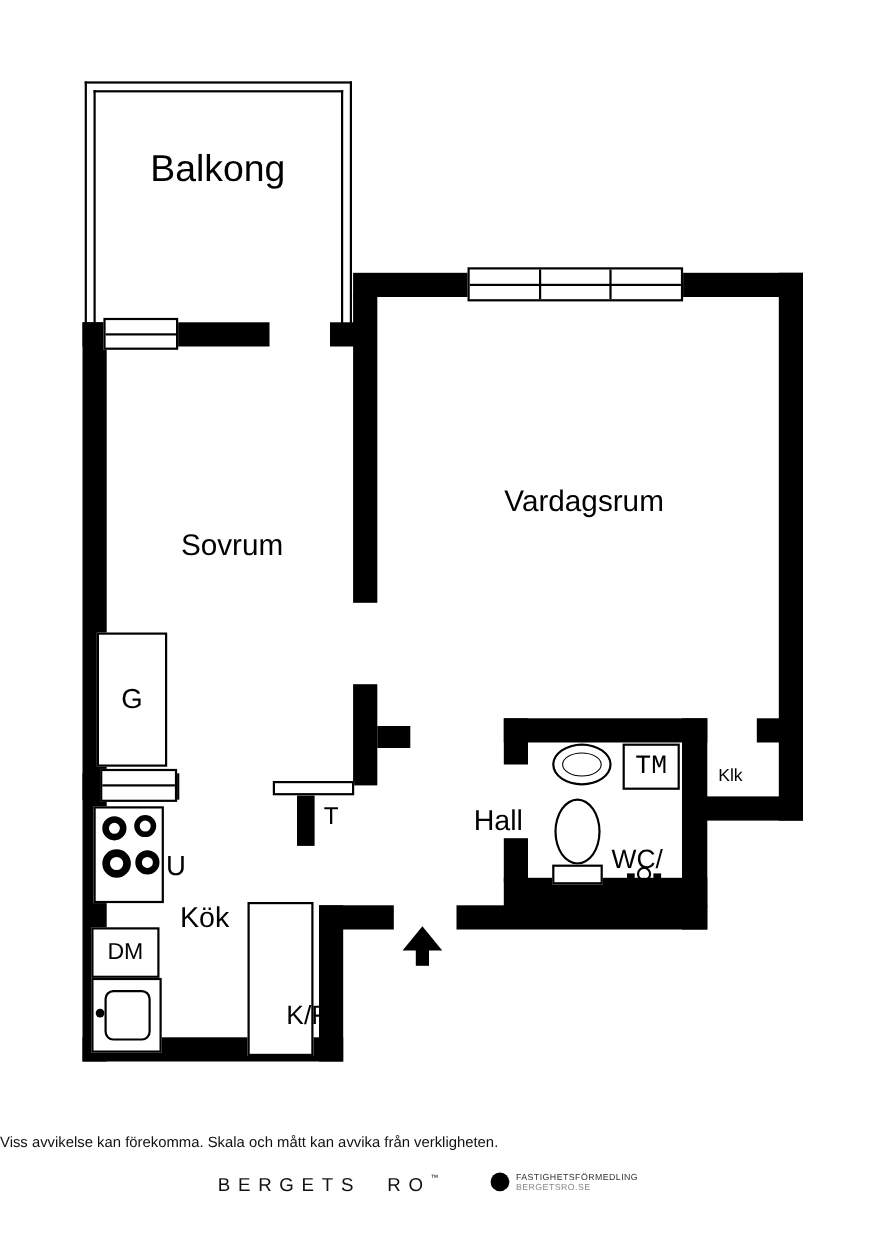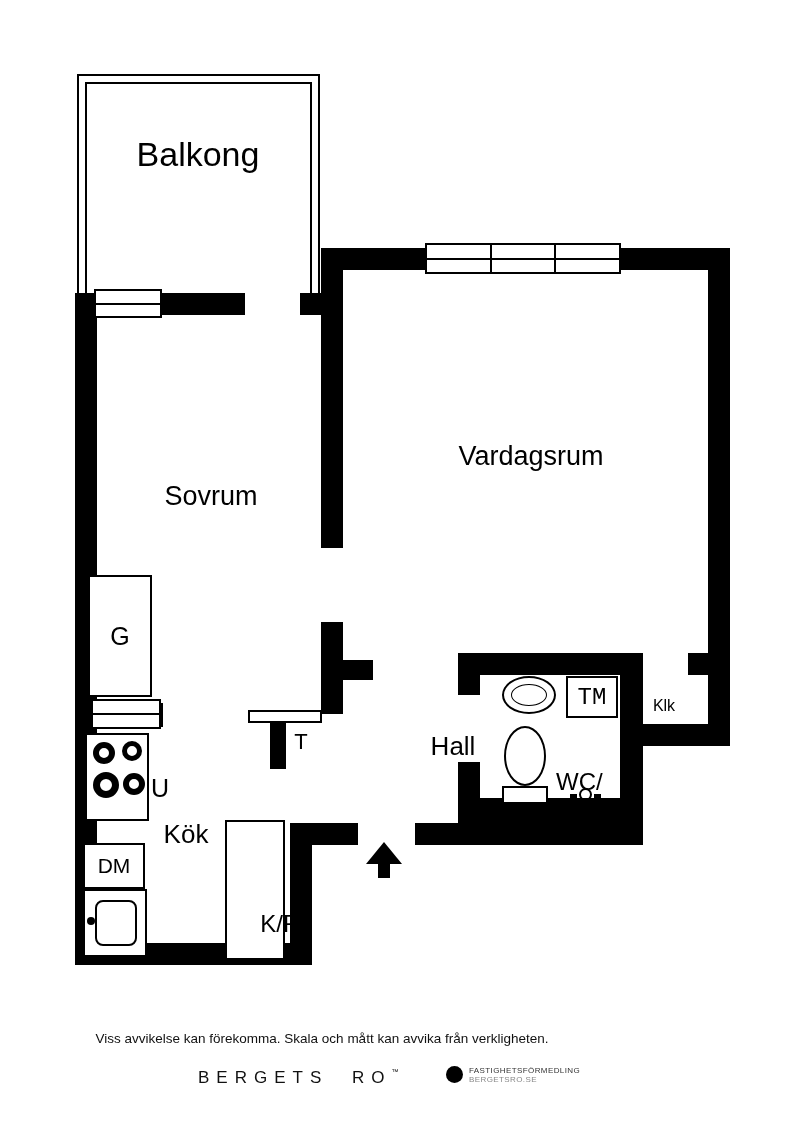--- a/index.html
+++ b/index.html
@@ -9,21 +9,21 @@
   .wall{position:absolute;background:#000;}
   .box{position:absolute;background:#fff;border:2px solid #000;box-sizing:border-box;}
   .thinbox{position:absolute;background:#fff;border:2px solid #000;box-sizing:border-box;}
   .window{position:absolute;background:#fff;border:2px solid #000;box-sizing:border-box;}
   .window .mid{position:absolute;left:0;right:0;top:50%;height:2px;margin-top:-1px;background:#000;}
   .window .vt{position:absolute;top:0;bottom:0;width:2px;background:#000;}
   .room-label{position:absolute;transform:translate(-50%,-50%);white-space:nowrap;color:#000;}
   .balcony-line{position:absolute;border:2px solid #000;border-bottom:none;box-sizing:border-box;background:transparent;}
   .burner{position:absolute;background:#fff;border-radius:50%;box-sizing:border-box;}
   .ellipse{position:absolute;background:#fff;border:2px solid #000;border-radius:50%;box-sizing:border-box;}
-  .footer-disclaimer{position:absolute;left:0;top:1031px;width:644px;text-align:center;
+  .footer-disclaimer{position:absolute;left:0;top:1031px;width:644px;
         font-size:13.5px;color:#111;}
   .brand-word{position:absolute;font-size:17px;letter-spacing:7px;color:#111;top:1068px;}
   .agency{position:absolute;left:446px;top:1066px;display:flex;gap:6px;}
   .agency .dot{width:17px;height:17px;border-radius:50%;background:#000;}
   .agency .l1{font-size:8px;letter-spacing:0.4px;color:#333;line-height:9px;}
   .agency .l2{font-size:8px;letter-spacing:0.4px;color:#888;line-height:9px;}
   .tm{font-size:7px;vertical-align:top;}
 </style>
 </head>
 <body>

